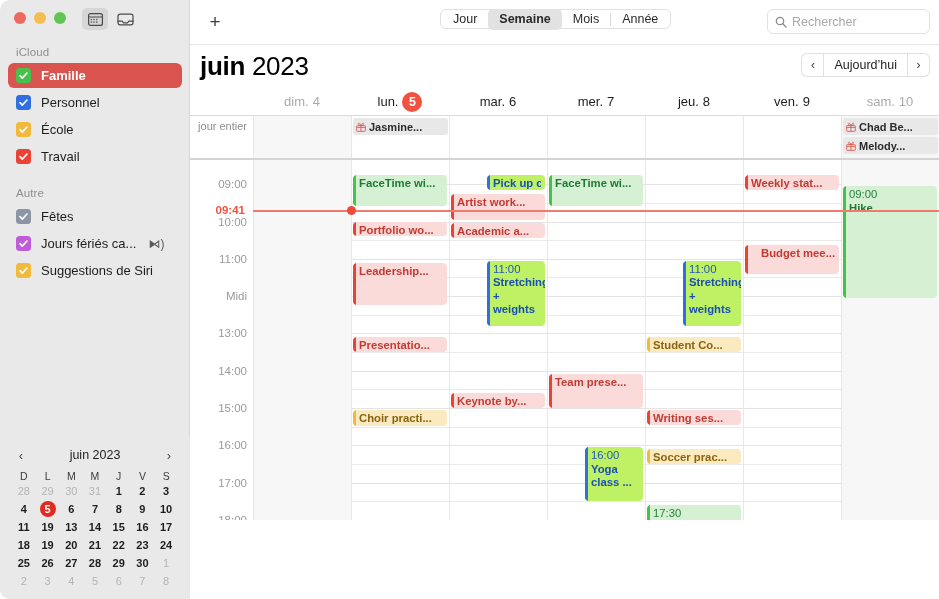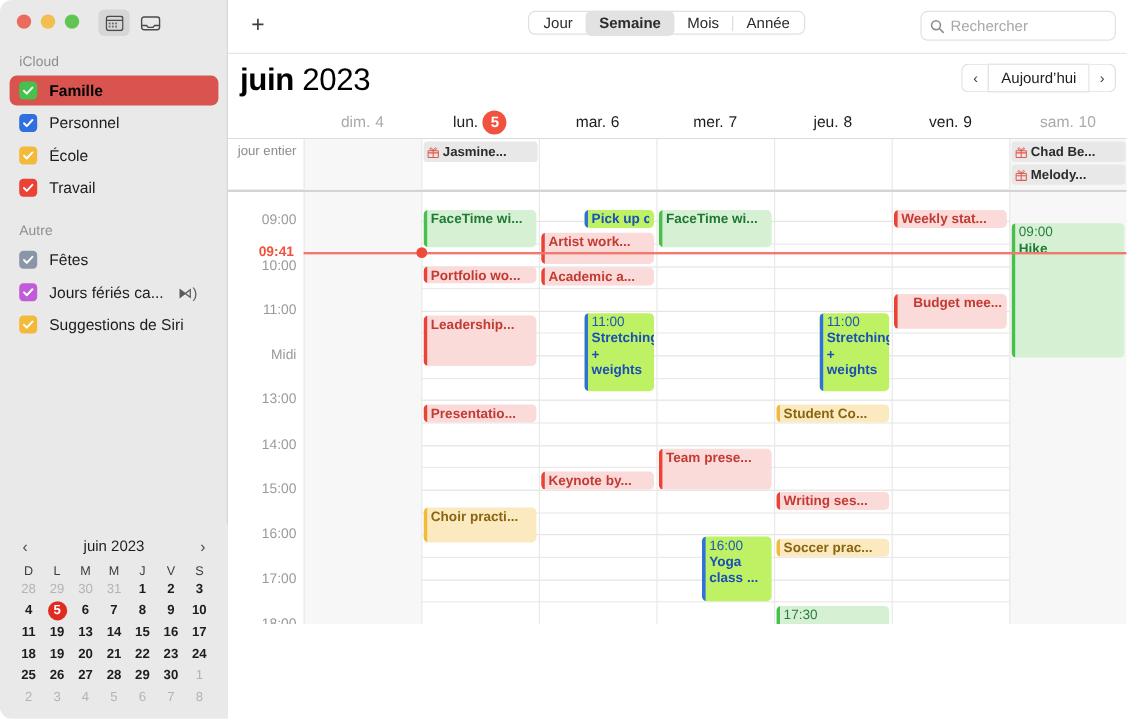--- a/index.html
+++ b/index.html
@@ -51,21 +51,21 @@
   .sect-header {
     font-size: 11.5px; color: #8e8e8e;
     padding: 4px 0 5px 16px; letter-spacing: 0.1px;
   }
   .cal-row {
     display: flex; align-items: center; gap: 10px;
     height: 25px; margin: 0 8px 2px 8px;
     padding-left: 8px; border-radius: 6px;
   }
   .cal-row.selected { background: #d9534f; }
-  .cal-row.selected .cal-label { color: #000000; font-weight: 600; }
+  .cal-row.selected .cal-label { color: #ffffff; font-weight: 600; }
   .cb {
     width: 15px; height: 15px; border-radius: 3.5px;
     display: flex; align-items: center; justify-content: center;
     flex: 0 0 15px;
   }
   .cb svg { width: 11px; height: 11px; display: block; }
   .cal-label { font-size: 13px; color: #1d1d1f; white-space: nowrap; }
   .siri-glyph { font-size: 12px; color: #5a5a5a; margin-left: 2px; }
 
   
@@ -598,21 +598,21 @@
               <div class="n">Portfolio wo...</div>
             </div>
             <div class="ev c-red one-line" style="top: 102.575px; height: 42px;">
               <div class="bar"></div>
               <div class="n">Leadership...</div>
             </div>
             <div class="ev c-red one-line" style="top: 177.175px; height: 15px;">
               <div class="bar"></div>
               <div class="n">Presentatio...</div>
             </div>
-            <div class="ev c-yellow one-line" style="top: 263px; height: 29px;">
+            <div class="ev c-yellow one-line" style="top: 250px; height: 16px;">
               <div class="bar"></div>
               <div class="n">Choir practi...</div>
             </div>
           </div>
           <div class="col">
             <div class="ev c-blue one-line" style="top: 14.92px; height: 14.785px;">
               <div class="bar"></div>
               <div class="n">Pick up coff...</div>
             </div>
             <div class="ev c-red one-line" style="top: 33.57px; height: 25.975px;">

